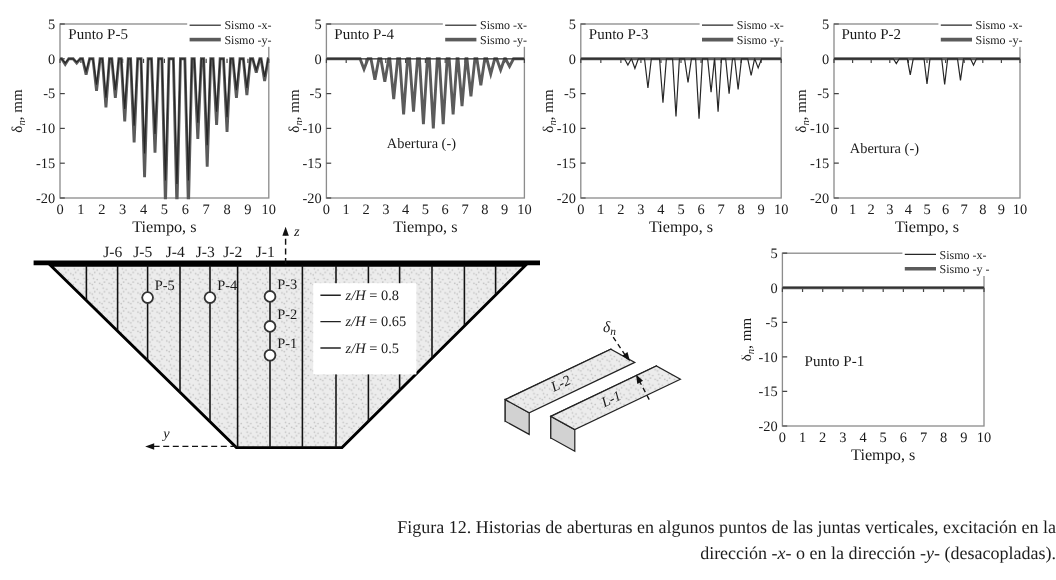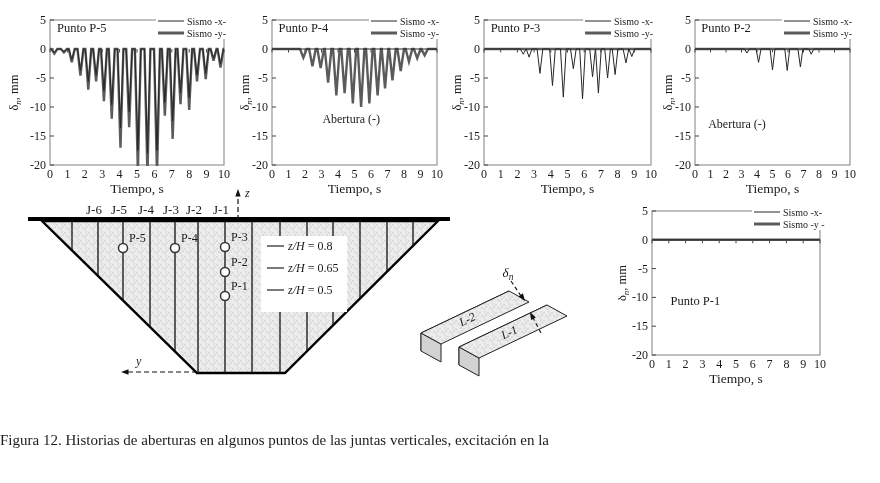--- a/index.html
+++ b/index.html
@@ -4,21 +4,21 @@
 <style>
   html,body{margin:0;padding:0;}
   body{
     width:880px;height:483px;background:#ffffff;position:relative;overflow:hidden;
     font-family:"Liberation Serif","DejaVu Serif",serif;color:#1a1a1a;
   }
   .stage{position:absolute;left:0;top:0;width:880px;height:483px;}
   .chart,#dam,#blocks{position:absolute;}
   svg{display:block;font-family:"Liberation Serif","DejaVu Serif",serif;}
   .caption{
-    position:absolute;left:0;top:429px;width:880px;text-align:left;
+    position:absolute;left:0;top:429px;width:880px;text-align:right;
     font-size:15px;line-height:22px;color:#1c1c1c;
   }
 </style>
 </head>
 <body>
 
 <div class="stage">
   <div class="chart" id="chart-p5" style="left: 0px; top: 0px;">
       <svg width="250" height="200" viewBox="0 0 250 200">
         <defs>
@@ -372,14 +372,15 @@
         <text x="96" y="81" font-size="12" fill="#1a1a1a" text-anchor="middle" transform="rotate(-25.5 96 81)" font-style="italic">L-1</text>
         <line x1="96" y1="26" x2="108" y2="44" stroke="#111" stroke-width="1.1" stroke-dasharray="4,3"></line>
         <polygon points="110,46 107.91095860267644,38.30741226632621 103.48710623187363,41.40410892588818" fill="#111"></polygon>
         <line x1="126" y1="78" x2="116" y2="59" stroke="#111" stroke-width="1.1" stroke-dasharray="4,3"></line>
         <polygon points="115,57 116.08830731477276,64.89655540021167 120.87179760528561,62.39091762899066" fill="#111"></polygon>
         <text x="93" y="22" font-size="13" fill="#1a1a1a" text-anchor="middle"><tspan font-size="13" font-style="italic">δ</tspan><tspan font-size="9.5" dy="2.5" font-style="italic">n</tspan></text>
       </svg>
     </div>
   <div class="caption">
     <div id="cap1"><span>Figura 12. Historias de aberturas en algunos puntos de las juntas verticales, excitación en la</span></div>
+    <div id="cap2"><span>dirección -</span><span style="font-style: italic;">x</span><span>- o en la dirección -</span><span style="font-style: italic;">y</span><span>- (desacopladas).</span></div>
   </div>
 </div>
 
 </body></html>

